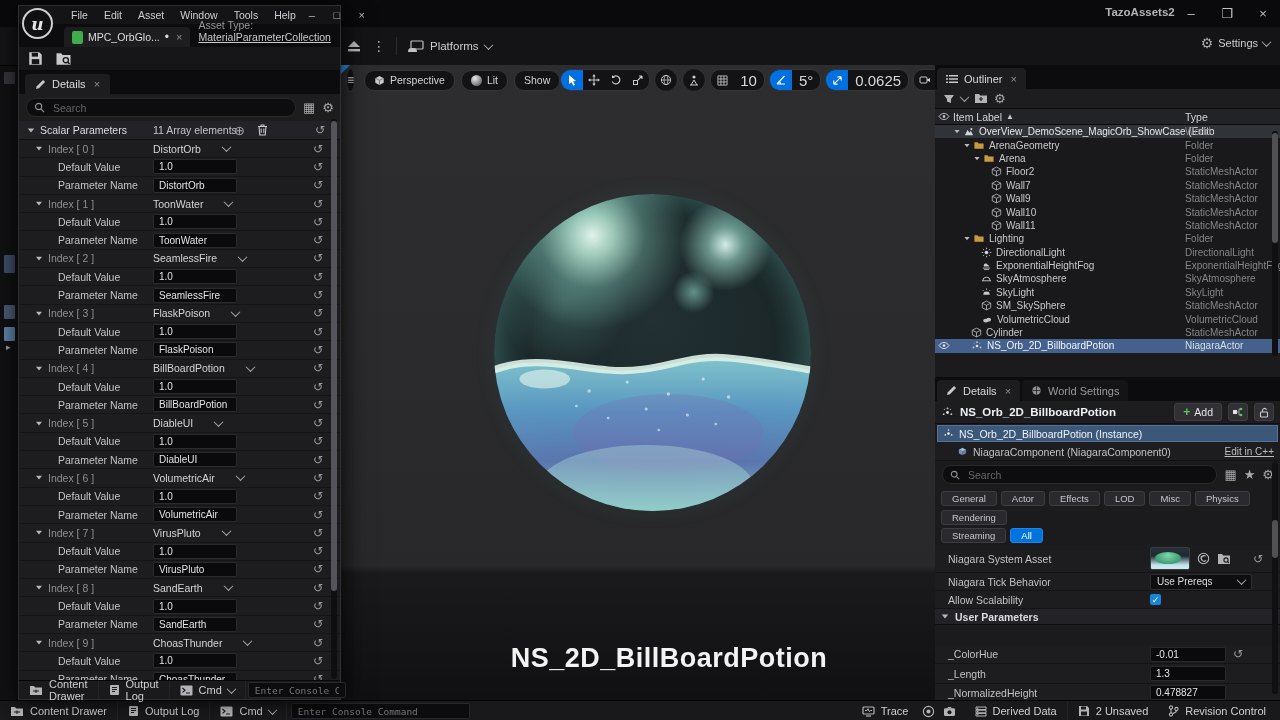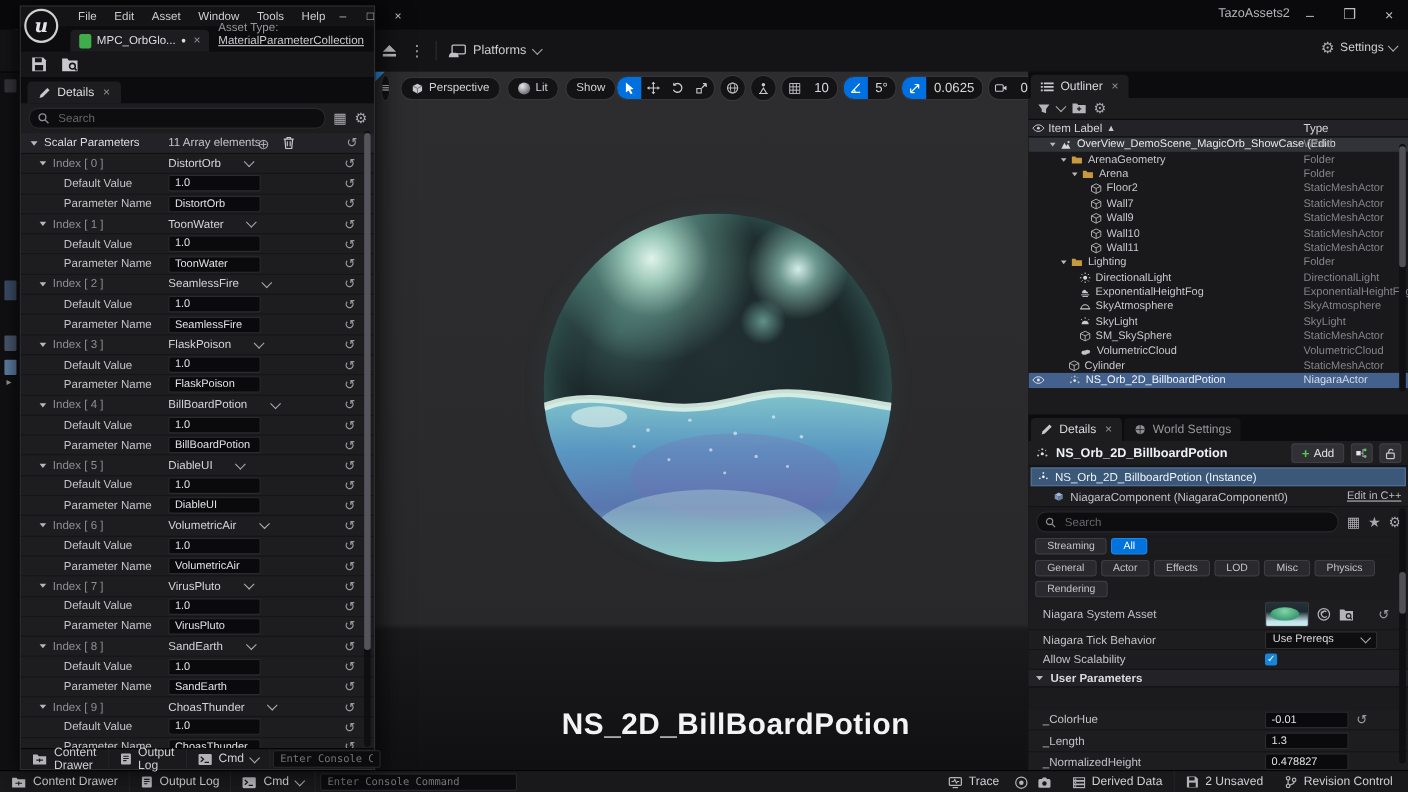--- a/index.html
+++ b/index.html
@@ -9,21 +9,21 @@
   .abs{position:absolute;}
   .i{display:inline-flex;align-items:center;justify-content:center;flex:none;}
   .i svg{display:block;}
   .chev{width:6px;height:6px;border-right:1.5px solid #a8a8ac;border-bottom:1.5px solid #a8a8ac;
         transform:rotate(45deg) translate(-1px,-1px);display:inline-block;flex:none;}
   .tri{width:0;height:0;border-left:4px solid transparent;border-right:4px solid transparent;
        border-top:5px solid #b8b8bc;display:inline-block;flex:none;}
   .undo{color:#9a9a9f;font-size:12px;line-height:1;cursor:pointer;}
   
   .titlebar{left:0;top:0;width:1280px;height:27px;background:#0a0a0c;}
-  .tb-title{position:absolute;left:1085px;top:6px;width:110px;text-align:center;font-size:11.5px;color:#b4b4b8;}
+  .tb-title{position:absolute;left:1085px;top:6px;width:110px;text-align:center;font-size:11.5px;color:#b4b4b8;font-weight:bold;}
   .winbtns{position:absolute;right:6px;top:3px;display:flex;gap:14px;}
   .winbtn{width:22px;height:20px;display:flex;align-items:center;justify-content:center;
           color:#c0c0c4;font-size:13px;cursor:pointer;}
   
   .main-toolbar{left:0;top:27px;width:1280px;height:38px;background:#141416;border-bottom:1px solid #050506;}
   .mt-left{position:absolute;left:346px;top:7px;display:flex;align-items:center;gap:10px;height:24px;}
   .mt-right{position:absolute;right:10px;top:9px;display:flex;align-items:center;gap:5px;font-size:11px;color:#cdcdd1;}
   .toolbtn{display:flex;align-items:center;gap:6px;color:#cdcdd1;font-size:11.5px;cursor:pointer;}
   .vsep{width:1px;height:18px;background:#2c2c30;}
   
@@ -32,21 +32,21 @@
   .vp-focus{position:absolute;left:0;top:0;width:0;height:0;border-top:9px solid #2f8fe6;border-right:9px solid transparent;}
   .vp-toolbar{position:absolute;left:0;top:3px;width:100%;height:24px;display:flex;align-items:center;padding:0 5px;box-sizing:border-box;}
   .pill{display:flex;align-items:center;gap:5px;height:19px;padding:0 9px;border-radius:10px;
         background:rgba(16,16,18,.88);border:1px solid #36363a;color:#d2d2d6;font-size:10.5px;cursor:pointer;}
   .roundbtn{width:22px;height:22px;border-radius:50%;background:rgba(16,16,18,.88);border:1px solid #36363a;
         display:flex;align-items:center;justify-content:center;color:#d2d2d6;cursor:pointer;}
   .vp-right{margin-left:auto;display:flex;align-items:center;gap:4px;}
   .seg{display:flex;height:20px;border-radius:10px;overflow:hidden;background:rgba(16,16,18,.88);border:1px solid #36363a;}
   .seg .sbtn{width:22px;display:flex;align-items:center;justify-content:center;cursor:pointer;}
   .seg .sbtn.on{background:#0070e0;}
-  .seg .sval{padding:0 7px;display:flex;align-items:center;font-size:12px;color:#d8d8dc;cursor:pointer;}
+  .seg .sval{padding:0 7px;display:flex;align-items:center;font-size:15px;color:#d8d8dc;cursor:pointer;}
   .orb{position:absolute;left:153px;top:129px;width:317px;height:317px;border-radius:50%;overflow:hidden;
     background:
      radial-gradient(circle at 31% 13%, rgba(237,255,247,.95), rgba(190,240,220,.8) 6%, rgba(140,215,195,.35) 15%, rgba(120,200,185,0) 27%),
      radial-gradient(circle at 73% 16%, rgba(228,255,249,.92), rgba(170,235,218,.55) 5%, rgba(150,225,205,0) 13%),
      radial-gradient(circle at 63% 31%, rgba(150,228,212,.55), rgba(150,225,210,0) 7%),
      radial-gradient(circle at 22% 34%, rgba(110,185,175,.28), rgba(110,185,175,0) 20%),
      radial-gradient(circle at 50% 45%, rgba(26,38,40,.15) 52%, rgba(80,160,150,.28) 83%, rgba(145,222,202,.62) 97%),
      radial-gradient(circle at 50% 40%, #233235, #192325 70%);
     box-shadow:inset 0 0 34px rgba(110,200,185,.28), 0 0 22px rgba(80,160,150,.09);}
   .liquid{position:absolute;left:0;bottom:0;width:100%;height:53%;}
@@ -699,32 +699,32 @@
               <circle cx="5" cy="5" r="3.4" fill="none" stroke="#8e8e93" stroke-width="1.3"></circle>
               <path d="M7.6 7.6 11 11" stroke="#8e8e93" stroke-width="1.3"></path>
             </svg>
         </span>
         <input placeholder="Search" style="">
       </span>
       <span class="ico-txt">▦</span>
       <span class="ico-txt">★</span>
       <span class="ico-txt">⚙</span>
     </div>
-    <div class="chips" id="chips2" style="padding-top:1px;">
-        <span class="chip">Streaming</span>
-        <span class="chip active">All</span>
-      </div>
     <div class="chips" id="chips1">
         <span class="chip">General</span>
         <span class="chip">Actor</span>
         <span class="chip">Effects</span>
         <span class="chip">LOD</span>
         <span class="chip">Misc</span>
         <span class="chip">Physics</span>
         <span class="chip">Rendering</span>
+      </div>
+    <div class="chips" id="chips2" style="padding-top:1px;">
+        <span class="chip">Streaming</span>
+        <span class="chip active">All</span>
       </div>
 
     <div class="prow" style="height:27px;">
       <span>Niagara System Asset</span>
       <span class="ctrl">
         <span class="thumb"></span>
         <span class="i">
           <svg width="13" height="13" viewBox="0 0 14 14">
               <circle cx="7" cy="7" r="5.6" fill="none" stroke="#b4b4b8" stroke-width="1.2"></circle>
               <path d="M9.5 4.5A3 3 0 1 0 9.8 9M5 4h-?" fill="none" stroke="#b4b4b8" stroke-width="1.2"></path>

